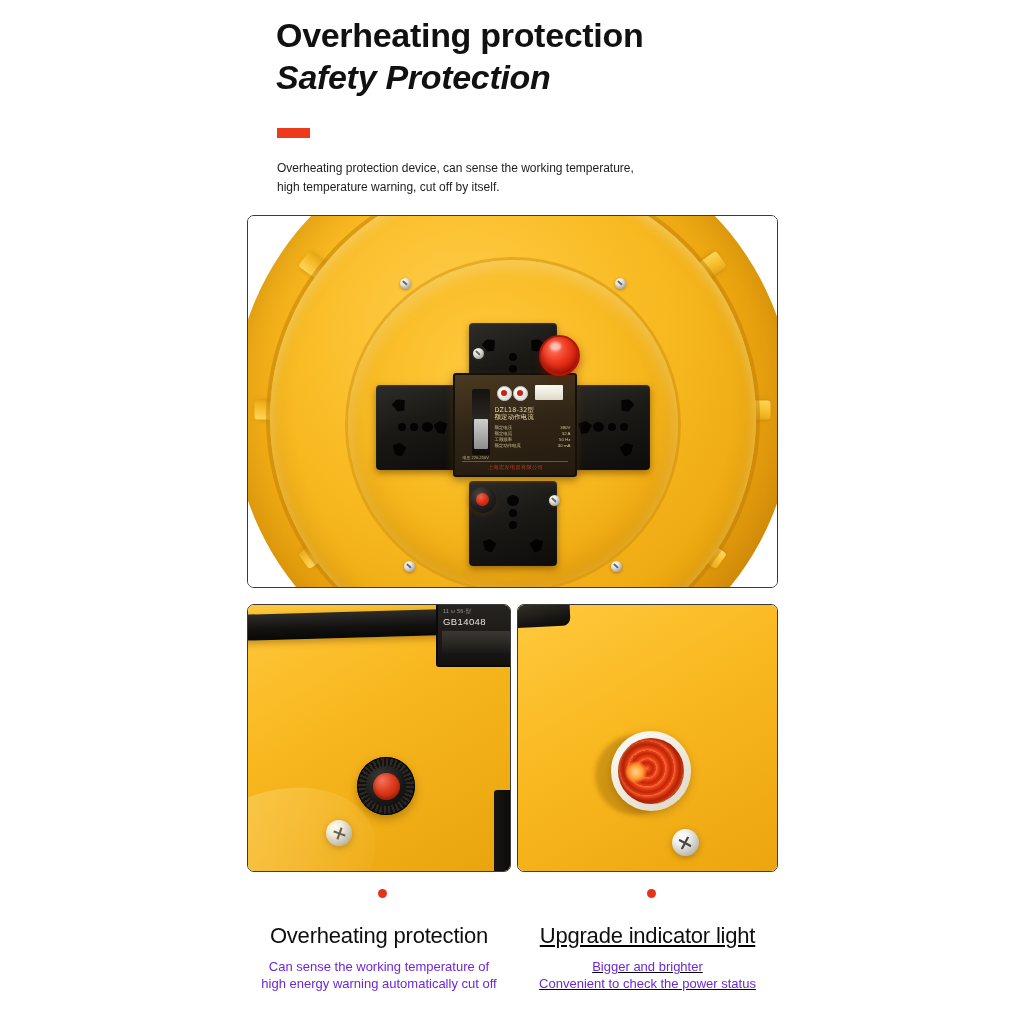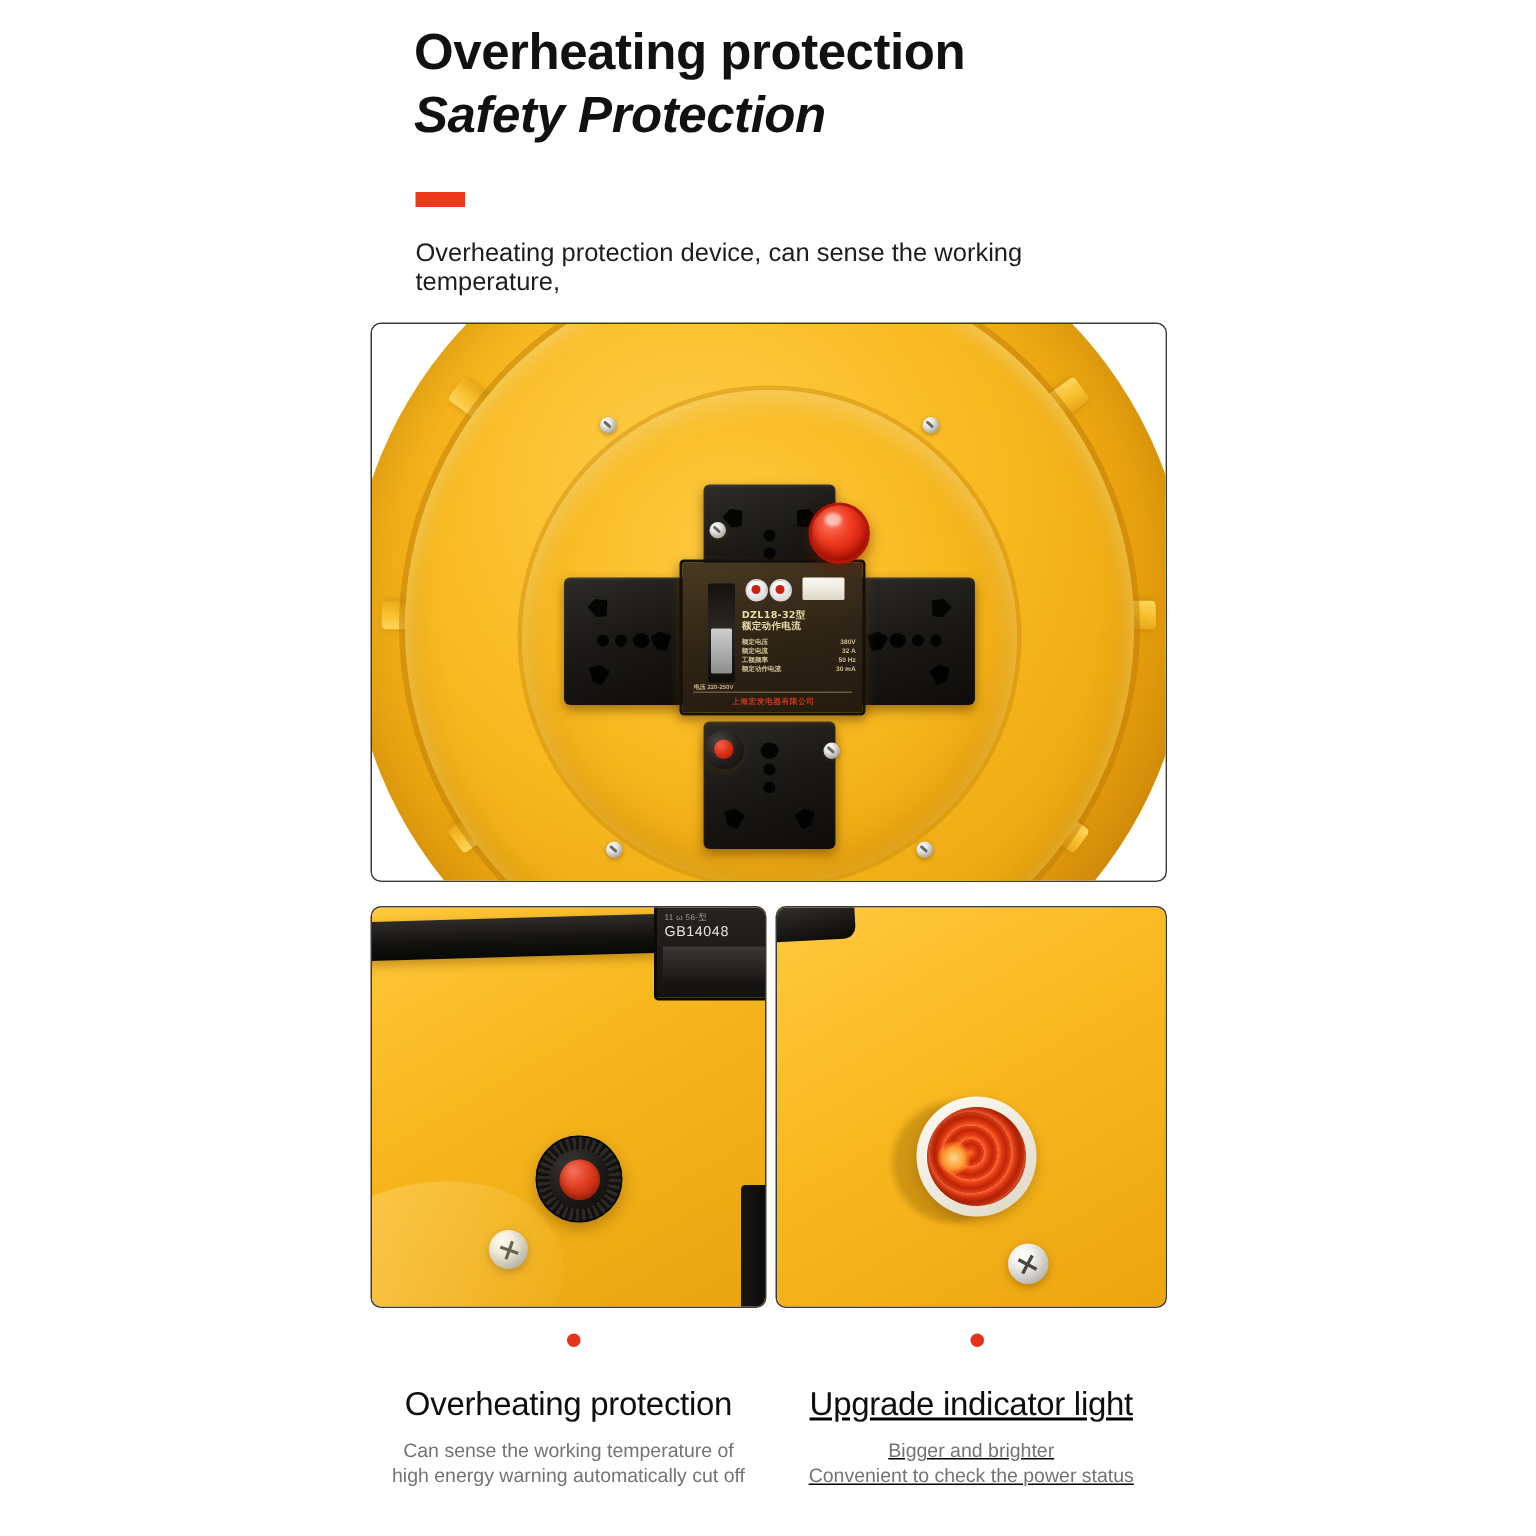--- a/index.html
+++ b/index.html
@@ -19,21 +19,21 @@
     font-size:34px;line-height:42px;font-weight:bold;color:#111;
     letter-spacing:-0.3px;
   }
   .title .l2{display:block;font-style:italic;}
   .redbar{
     position:absolute;left:277px;top:128px;width:33px;height:10px;
     background:#ee3a1c;
   }
   .desc{
     position:absolute;left:277px;top:159px;width:470px;
-    font-size:17px;line-height:19px;color:#1d1d1d;
+    font-size:12px;line-height:19px;color:#1d1d1d;
   }
   .desc .l2{display:block;}
 
   
   .photo{
     position:absolute;
     border:1.4px solid #3a3a3a;
     border-radius:7px;
     background:#ffffff;
     overflow:hidden;
@@ -105,21 +105,20 @@
 
   
   .breaker{
     position:absolute;left:50%;top:50%;
     width:120px;height:100px;margin-left:-60px;margin-top:-52px;
     background:linear-gradient(170deg,#4a3a22 0%,#2f2415 50%,#241a0e 100%);
     border-radius:3px;
     border:2.5px solid #14100a;
     box-shadow:0 3px 8px rgba(90,55,0,.55);
     overflow:hidden;
-    font-weight:bold;
   }
   .bk-toggle{
     position:absolute;left:17px;top:14px;width:18px;height:66px;
     background:linear-gradient(180deg,#141210 0%,#2a2622 45%,#0f0d0b 100%);
     border-radius:2px;
   }
   .bk-toggle:after{
     content:"";position:absolute;left:2px;top:30px;width:14px;height:30px;
     background:linear-gradient(180deg,#cfcfcf,#8d8d8d);border-radius:1px;
   }
@@ -314,37 +313,38 @@
   }
   .dot-l{left:378px;top:889px;}
   .dot-r{left:647px;top:889px;}
   .cap{position:absolute;text-align:center;}
   .cap-l{left:247px;top:923px;width:264px;}
   .cap-r{left:517px;top:923px;width:261px;text-decoration:underline;}
   .cap h3{
     margin:0 0 9px 0;font-size:22px;line-height:26px;font-weight:normal;color:#0e0e0e;
     letter-spacing:-0.2px;
   }
-  .cap p{margin:0;font-size:13px;line-height:17px;color:#737373;}
+  .cap p{margin:0;font-size:13px;line-height:17px;color:#6d28d9;}
   .cap p .l2{display:block;text-align:center;}
 </style>
 </head>
 <body>
 
 <div class="page">
 
   <div class="title">
     <span>Overheating protection</span>
     <span class="l2">Safety Protection</span>
   </div>
 
   <div class="redbar"></div>
 
   <div class="desc">
     <span>Overheating protection device, can sense the working temperature,</span>
+    <span class="l2">high temperature warning, cut off by itself.</span>
   </div>
 
   <div class="photo photo-main">
     <div class="reel-stage">
       <div class="drum-outer">
 
         <div class="rib" style="transform:rotate(54deg) translate(0,-233px);"></div>
         <div class="rib" style="transform:rotate(90deg) translate(0,-233px);"></div>
         <div class="rib" style="transform:rotate(126deg) translate(0,-233px);"></div>
 

